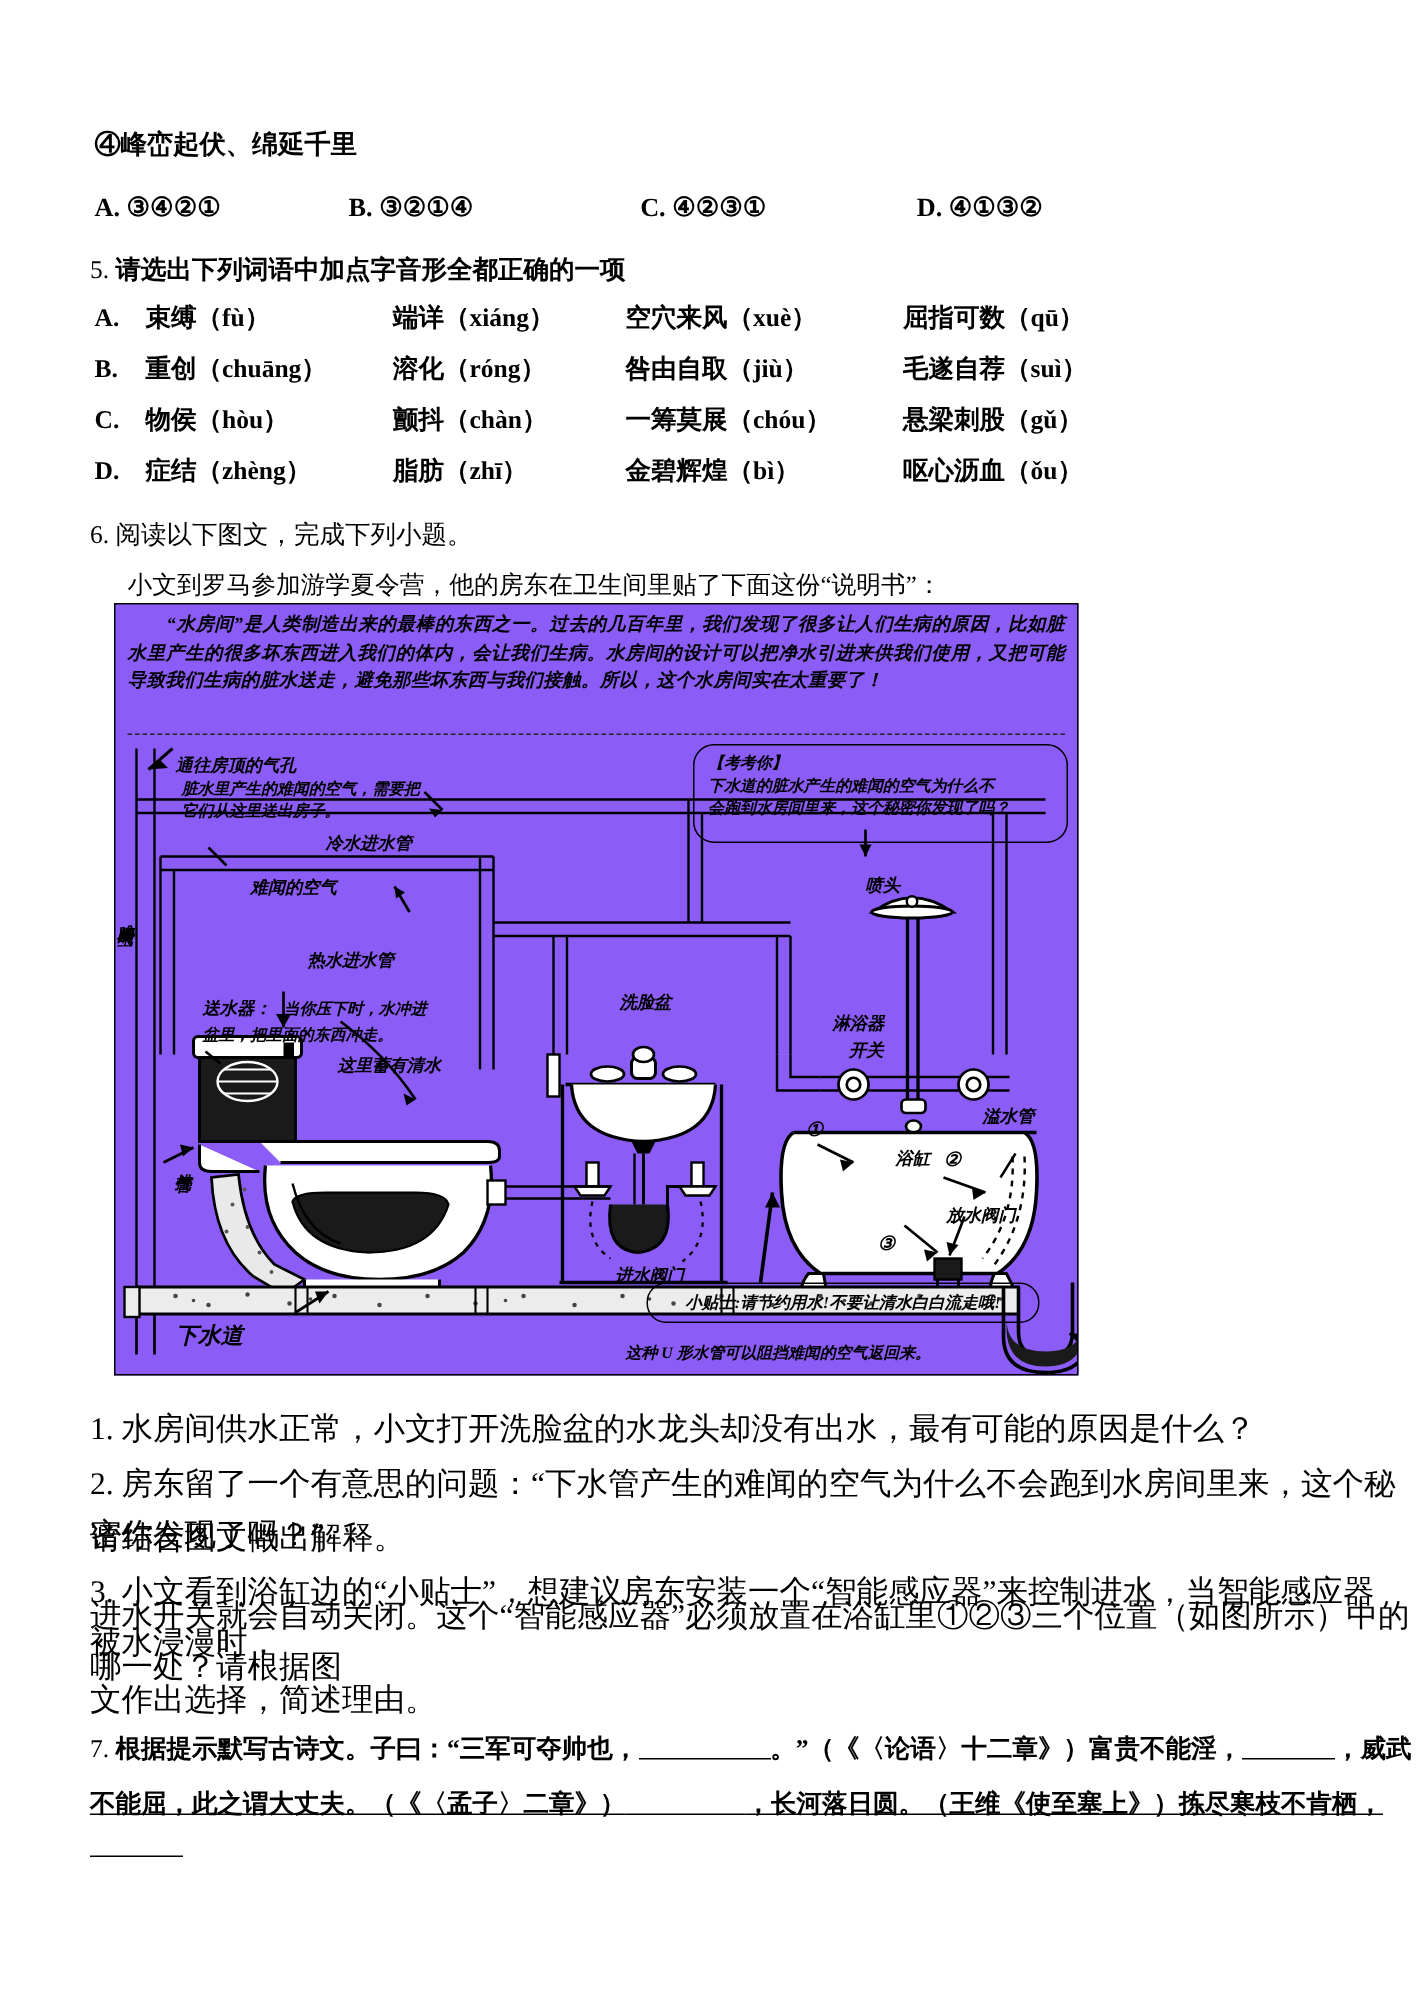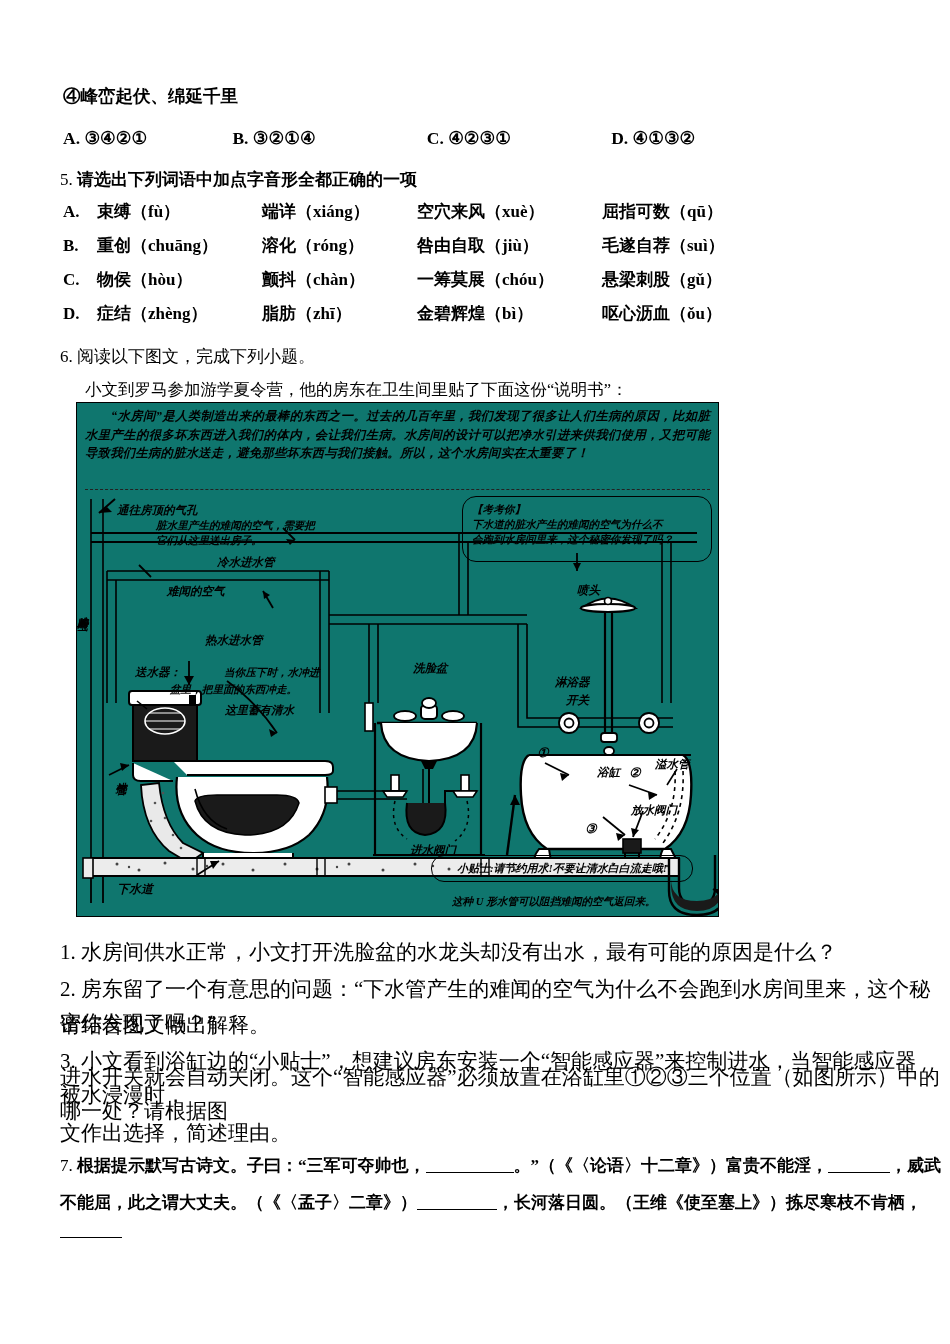--- a/index.html
+++ b/index.html
@@ -31,21 +31,21 @@
   .q5row .c3 { width:185px; }
   .q5row .c4 { width:200px; }
 
   .q6-stem { position:absolute; left:60px; top:345px; font-size:17px; }
   .q6-intro { position:absolute; left:85px; top:379px; font-size:16.5px; font-family:"Liberation Serif",serif; }
 
   
   .figure {
     position:absolute; left:76px; top:402px;
     width:643px; height:515px;
-    border:1.6px solid #000; background:#0f766e;
+    border:1.6px solid #000; background:#8b5cf6;
     overflow:hidden;
   }
   .fig-head {
     position:absolute; left:8px; top:4px; width:625px;
     font-size:12.3px; line-height:1.52; font-weight:bold;
     font-family:"Liberation Serif","DejaVu Serif",serif;
     letter-spacing:0.3px; text-align:justify;
     font-style:italic;
   }
   .fig-head .ind { display:inline-block; width:26px; }
@@ -53,21 +53,21 @@
     border-top:1.3px dashed #222; }
 
   .figsvg { position:absolute; left:0; top:0; width:643px; height:515px; }
 
   .flabel {
     position:absolute; font-weight:bold; color:#000;
     font-family:"Liberation Serif","DejaVu Serif",serif;
     font-style:italic;
   }
   .f-b { font-size:11.5px; font-weight:bold; }
-  .f-s { font-size:10.6px; font-weight:bold;margin-left:35px; }
+  .f-s { font-size:10.6px; font-weight:bold; }
 
   .vert { writing-mode:vertical-rl; text-orientation:upright; letter-spacing:1px; }
 
   .kaokao {
     position:absolute; left:385px; top:93px; width:250px; height:66px;
     border:1.4px solid #000; border-radius:14px;
     padding:5px 8px 0 9px;
     font-size:10.6px; line-height:1.42; font-weight:bold; font-style:italic;
   }
   .tips {
@@ -82,21 +82,21 @@
   .sq1 { left:60px; top:935px; width:860px; }
   .sq2 { left:60px; top:972px; width:880px; }
   .sq2b{ left:60px; top:1008px; width:860px; }
   .sq3 { left:60px; top:1044px; width:880px; }
   .sq3b{ left:60px; top:1060px; width:886px; }
   .sq3c{ left:60px; top:1116px; width:860px; }
 
   .q7 { position:absolute; left:60px; top:1152px; width:886px;
         font-size:17px; font-weight:bold; line-height:1.62; }
   .q7b{ position:absolute; left:60px; top:1189px; width:890px;
-        font-size:17px; font-weight:bold; line-height:1.62; }
+        font-size:17px; font-weight:bold; line-height:1.62;text-decoration:underline; }
   .blank-l { display:inline-block; border-bottom:1.5px solid #000; height:1em;
              vertical-align:-2px; }
   .bl-w1 { width:88px; }
   .bl-w2 { width:62px; }
   .bl-w3 { width:80px; }
   .bl-w4 { width:62px; }
   .num-pre { font-weight:normal; }
 </style>
 </head>
 <body>
@@ -385,29 +385,29 @@
 
     <div class="flabel f-b vert" style="left:36px; top:370px; height:56px; font-size:11px;">排气管</div>
 
     <div class="flabel f-b" style="left:336px; top:258px;">洗脸盆</div>
     <div class="flabel f-b" style="left:333px; top:440px;">进水阀门</div>
 
     <div class="flabel f-b" style="left:500px; top:180px;">喷头</div>
     <div class="flabel f-b" style="left:478px; top:272px;">淋浴器</div>
     <div class="flabel f-b" style="left:489px; top:290px;">开关</div>
 
-    <div class="flabel f-b" style="left:578px; top:334px;margin-top:20px;">溢水管</div>
+    <div class="flabel f-b" style="left:578px; top:334px;">溢水管</div>
     <div class="flabel f-b" style="left:520px; top:362px;">浴缸</div>
     <div class="flabel f-b" style="left:512px; top:400px;margin-left:42px;">放水阀门</div>
 
     <div class="flabel f-b" style="left:460px; top:342px; font-size:13px;">①</div>
     <div class="flabel f-b" style="left:552px; top:362px; font-size:13px;">②</div>
     <div class="flabel f-b" style="left:508px; top:418px; font-size:13px;">③</div>
 
-    <div class="flabel f-b" style="left:40px; top:478px; font-size:12px;">下水道</div>
+    <div class="flabel f-b" style="left:40px; top:478px; font-size:15px;">下水道</div>
     <div class="flabel f-s" style="left:340px; top:492px;text-align:right;">这种 U 形水管可以阻挡难闻的空气返回来。</div>
 
     <div class="kaokao">
       <div>【考考你】</div>
       <div>下水道的脏水产生的难闻的空气为什么不</div>
       <div>会跑到水房间里来，这个秘密你发现了吗？</div>
     </div>
 
     <div class="tips">小贴士:请节约用水!不要让清水白白流走哦!</div>
   </div>

